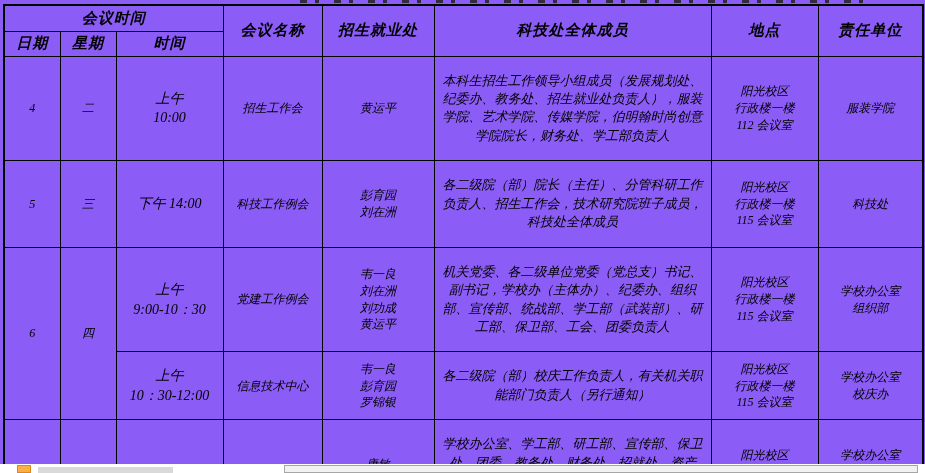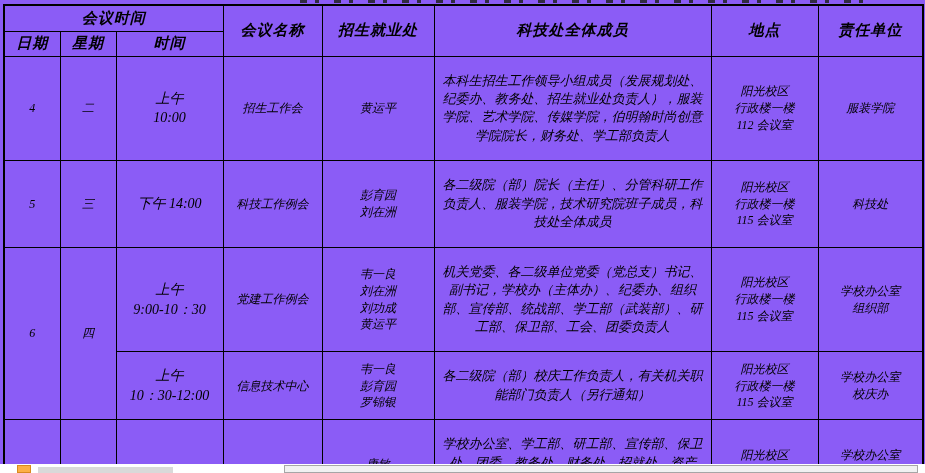--- a/index.html
+++ b/index.html
@@ -97,21 +97,21 @@
 112 会议室</td>
         <td>服装学院</td>
       </tr>
       <tr class="r1">
         <td>5</td>
         <td>三</td>
         <td class="time-cell">下午 14:00</td>
         <td>科技工作例会</td>
         <td>彭育园
 刘在洲</td>
-        <td class="participants">各二级院（部）院长（主任）、分管科研工作负责人、服装学院，技术研究院班子成员，科技处全体成员</td>
+        <td class="participants">各二级院（部）院长（主任）、分管科研工作负责人、招生工作会，技术研究院班子成员，科技处全体成员</td>
         <td>阳光校区
 行政楼一楼
 115 会议室</td>
         <td>科技处</td>
       </tr>
       <tr class="r2a">
         <td rowspan="2">6</td>
         <td rowspan="2">四</td>
         <td class="time-cell">上午
 9:00-10：30</td>

